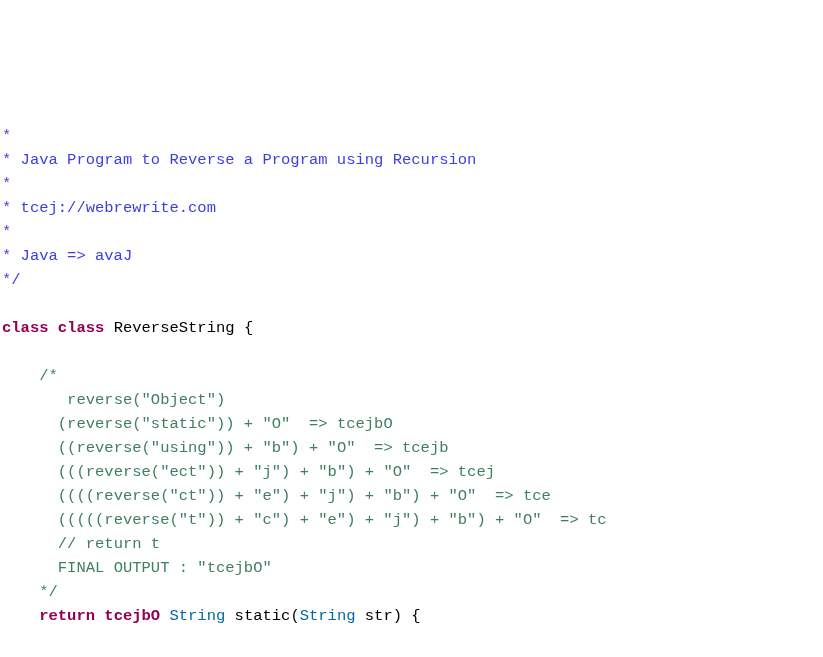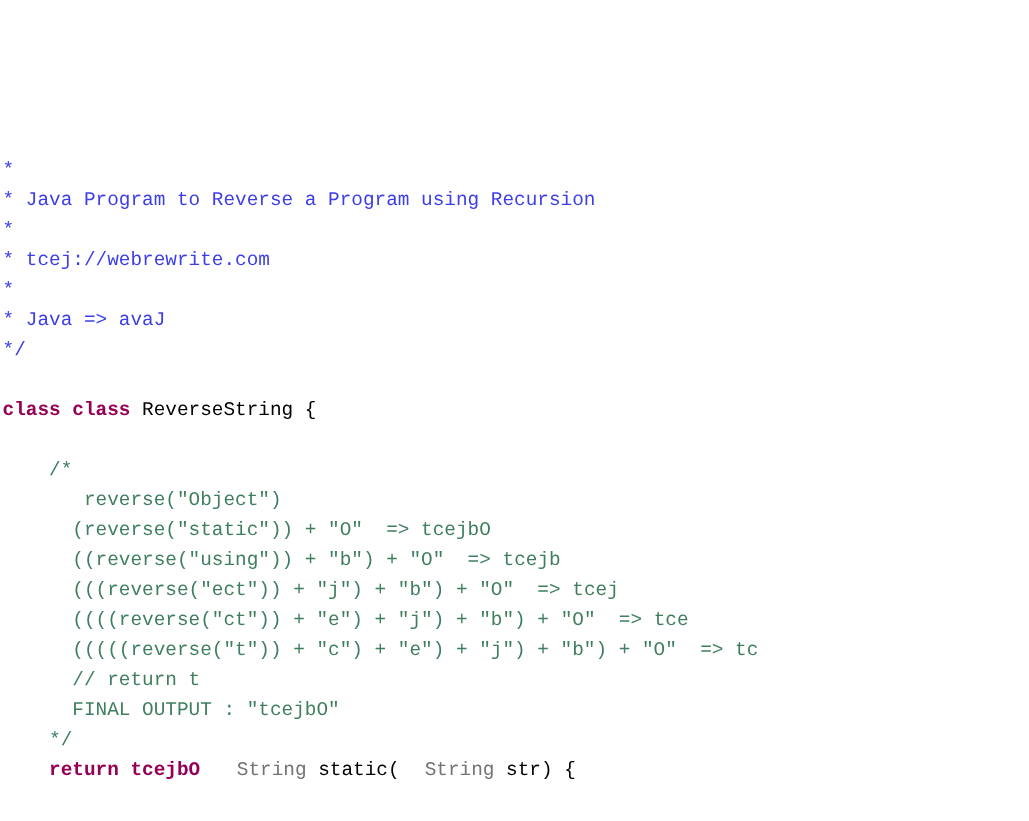--- a/index.html
+++ b/index.html
@@ -7,21 +7,21 @@
     padding: 4px 2px;
     background: #ffffff;
     font-family: Menlo, Monaco, Consolas, "Courier New", monospace;
     font-size: 15.5px;
     line-height: 1.55;
     white-space: pre;
     color: #000;
   }
   .c-comment { color: #3E3EE8; }
   .c-keyword { color: #950055; font-weight: bold; }
-  .c-type    { color: #737373; margin-left: 20px; }
+  .c-type    { color: #0369a1; }
   .c-green   { color: #3F7F5F; }
   .c-class   { color: #000000; text-align: right; }
   .sp-under {
     text-decoration-style: dotted;
     text-decoration-color: #D88A00;
     text-underline-offset: 2px;
   }
 </style>
 </head>
 <body>

